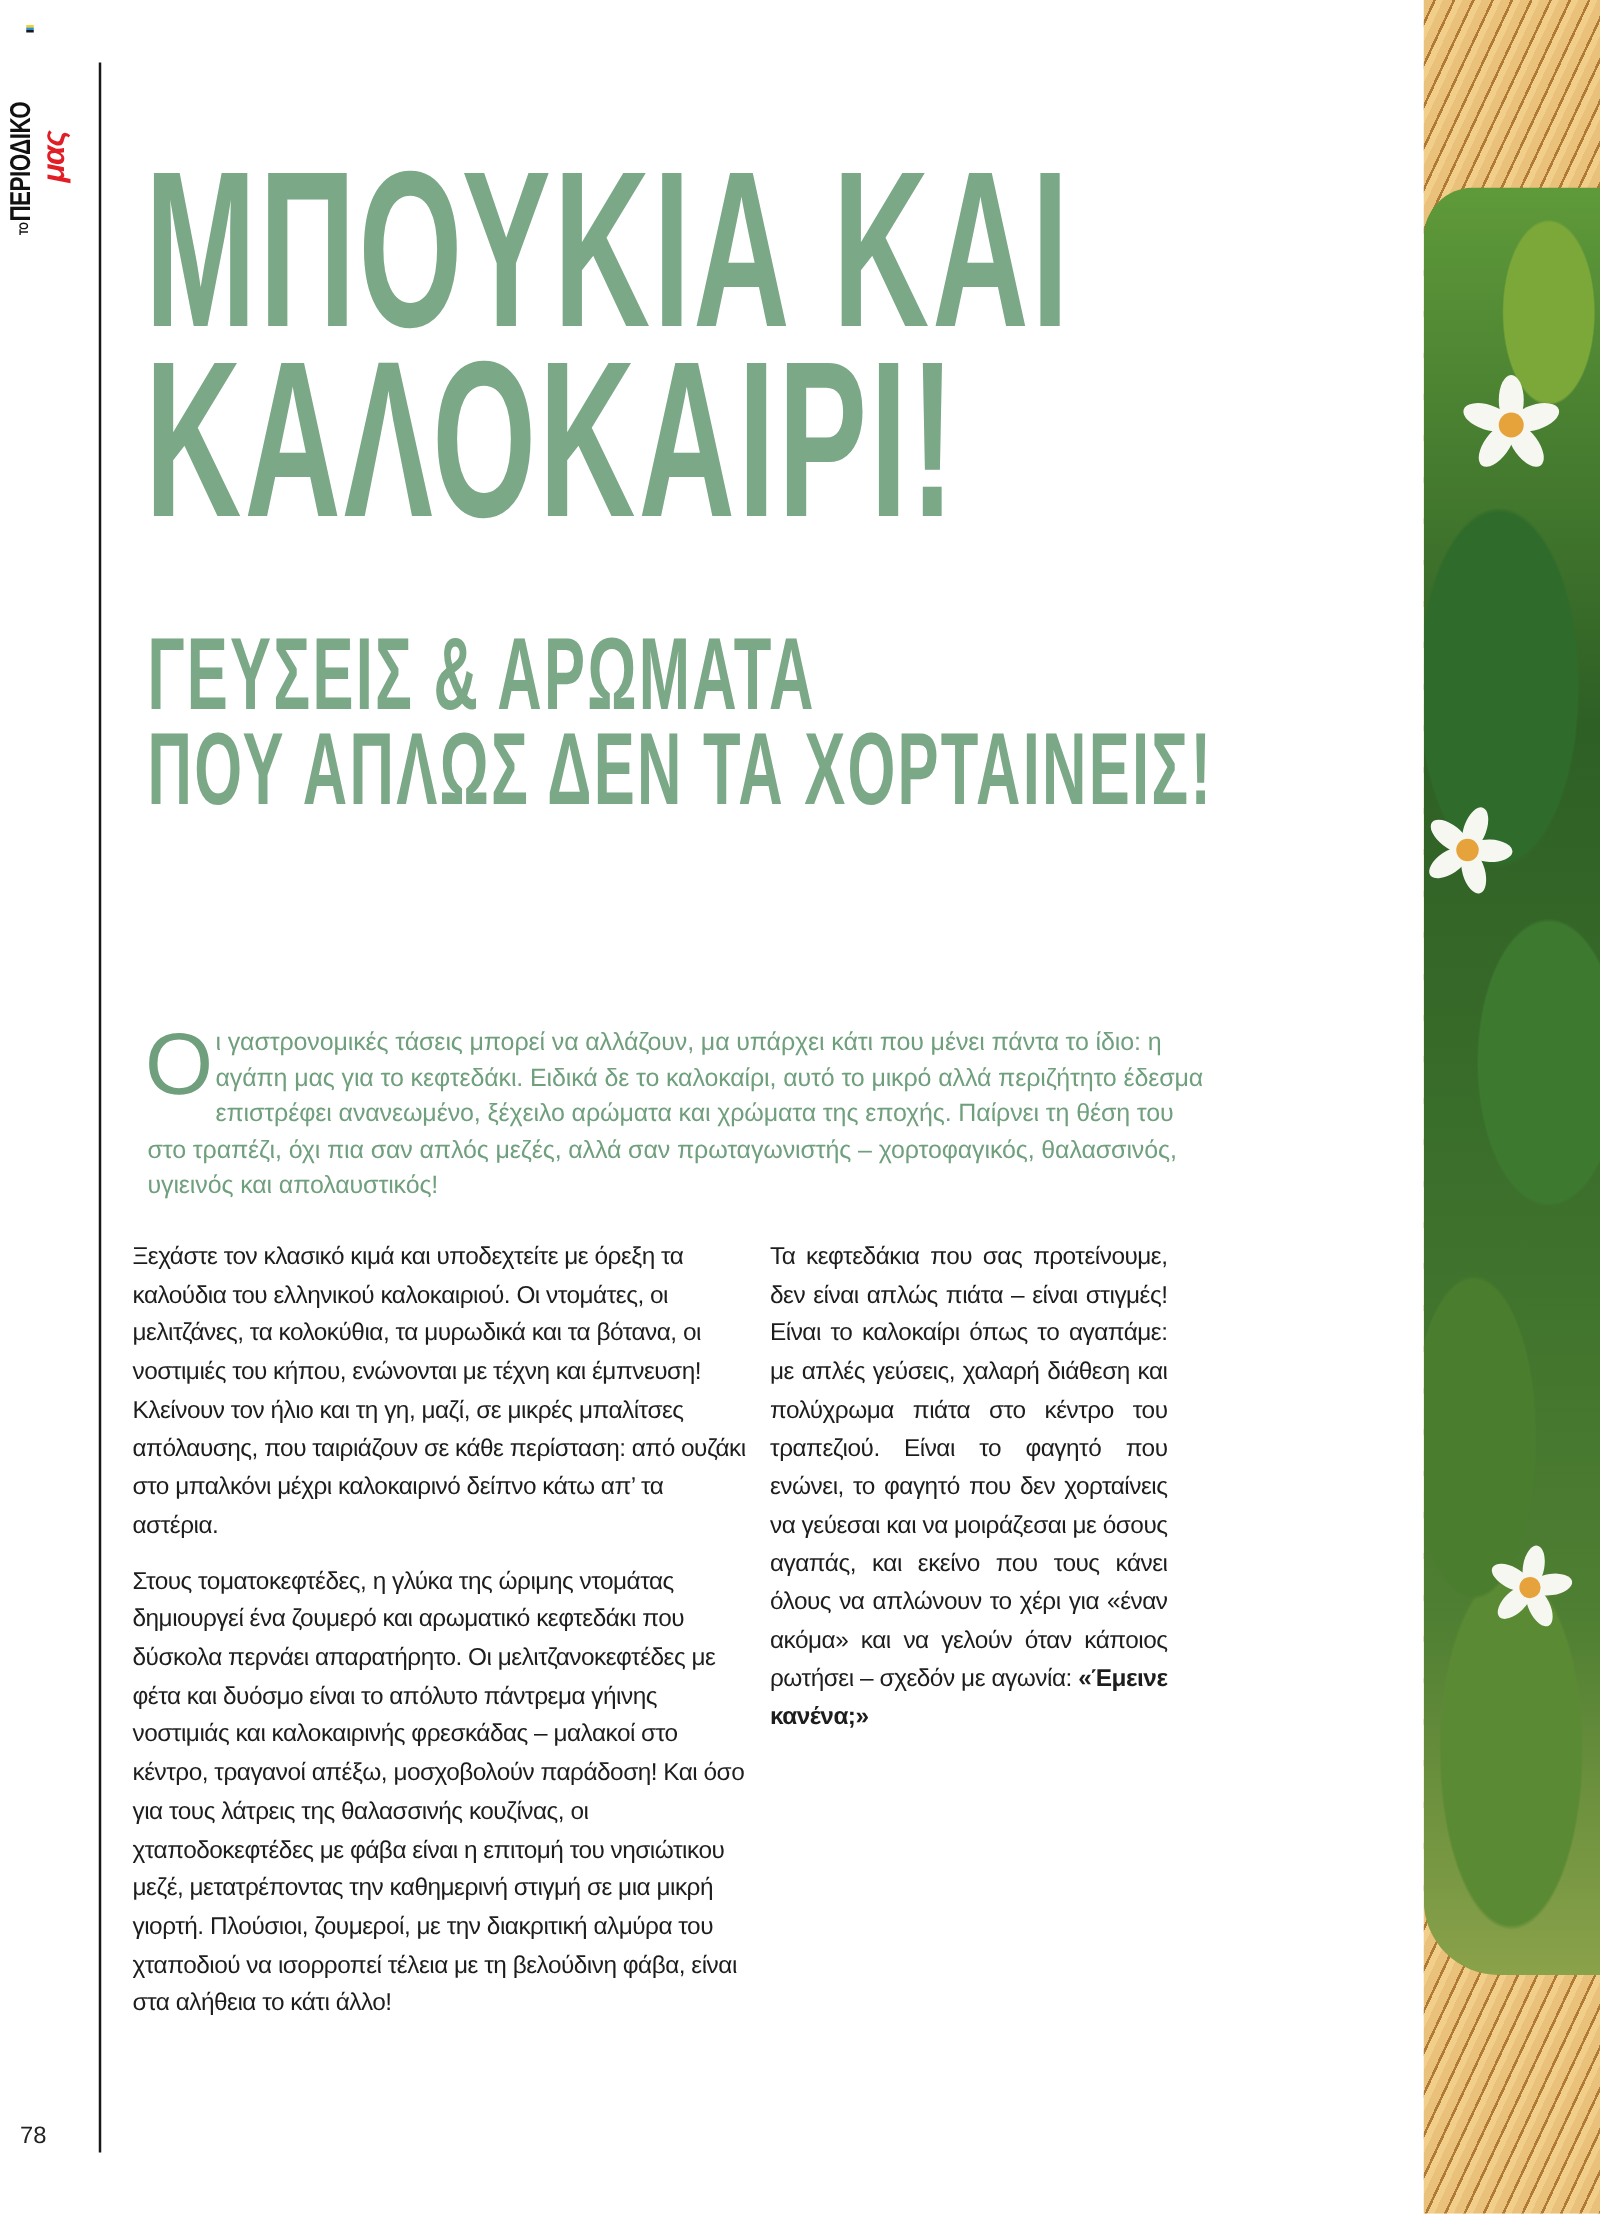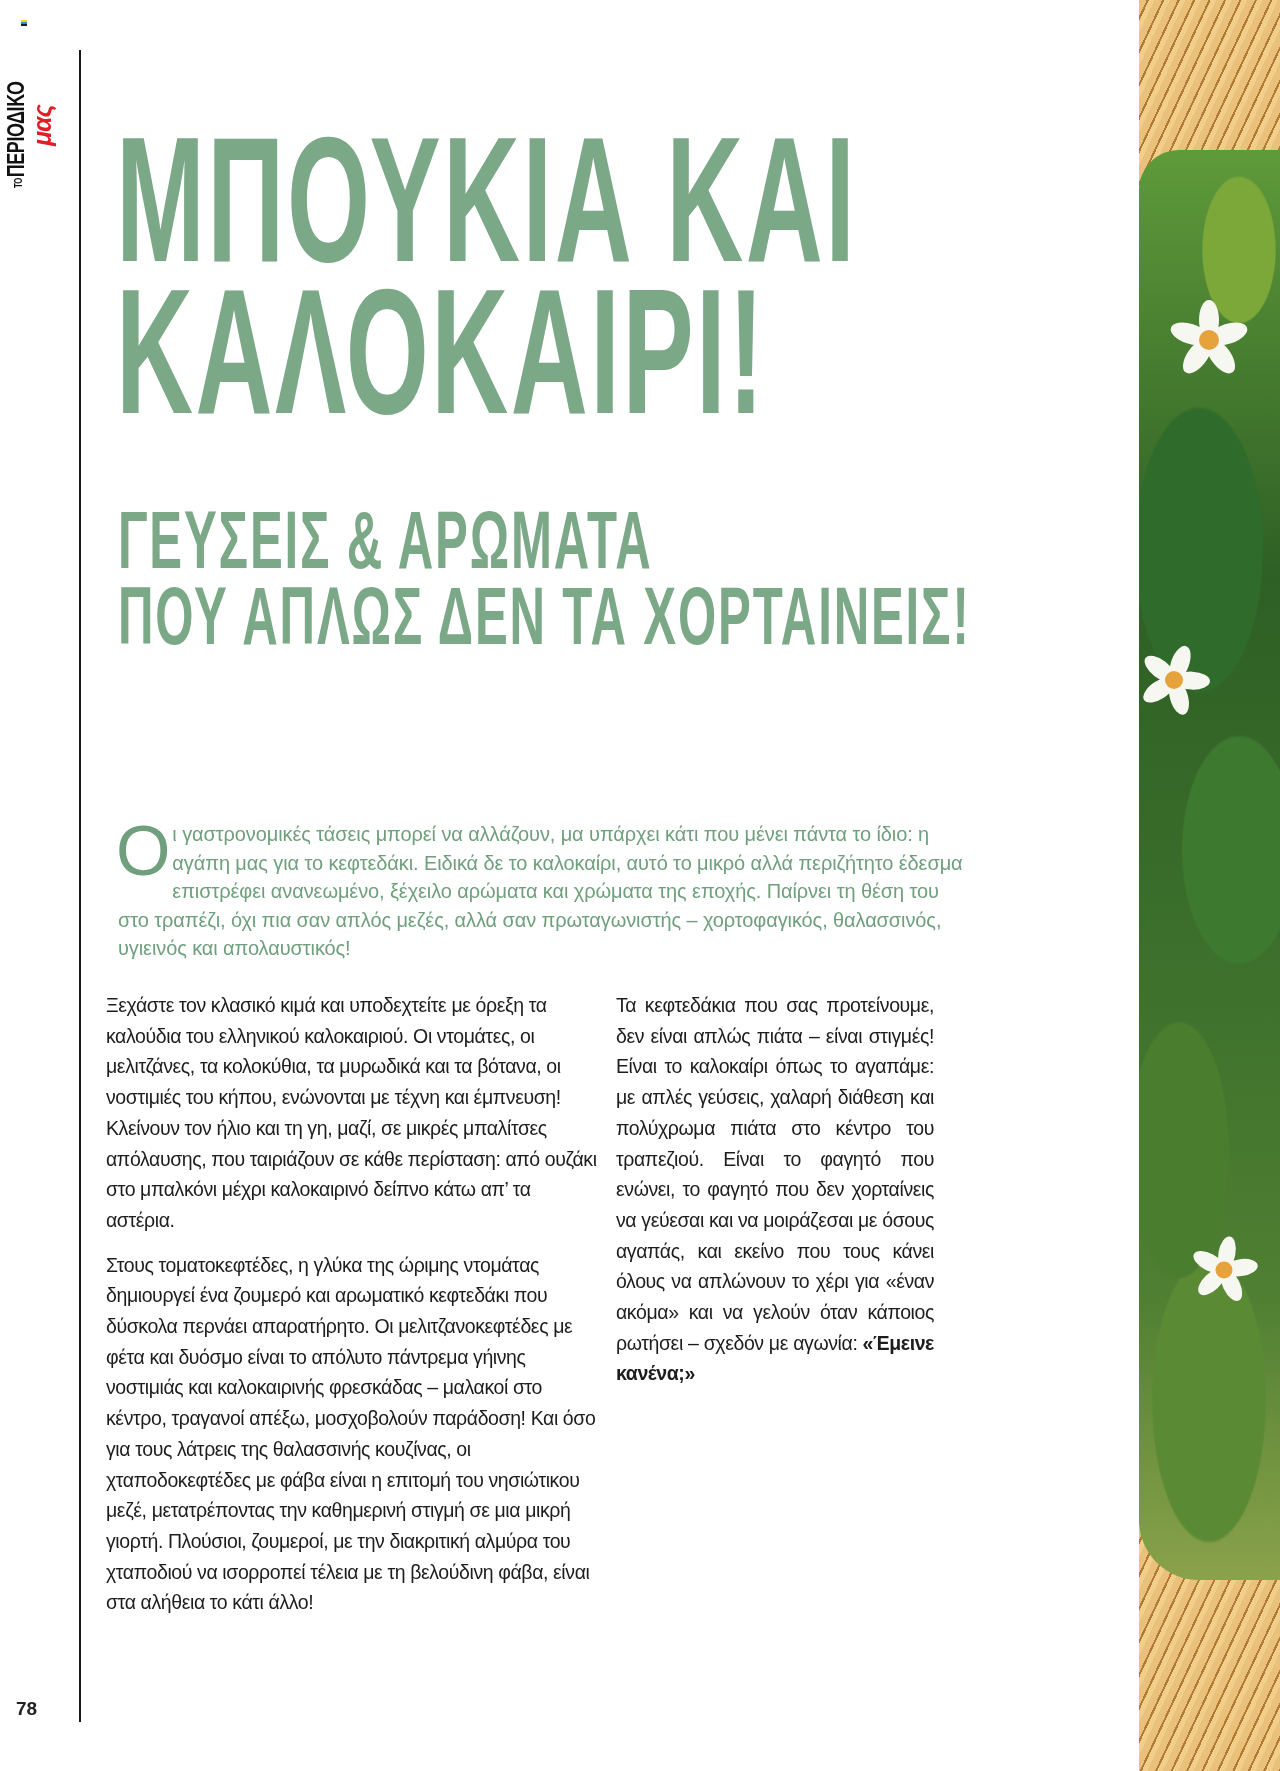--- a/index.html
+++ b/index.html
@@ -25,21 +25,21 @@
   }
   .masthead .line1 small { font-size: 10px; vertical-align: 2px; margin-right: 1px; }
   .masthead .line2 {
     font-family: "Liberation Sans", sans-serif; font-weight: 900;
     font-size: 25px; line-height: 22px; color: #e11d26; font-style: italic;
     padding-left: 42px; letter-spacing: -1px;
   }
 
   .rule { position: absolute; left: 79px; top: 50px; width: 2px; height: 1672px; background: #1a1a1a; }
 
-  .page-number { position: absolute; left: 16px; top: 1698px; font-size: 19px; color: #222; font-weight: bold; }
+  .page-number { position: absolute; left: 16px; top: 1698px; font-size: 19px; color: #222; }
 
   .headline {
     position: absolute; left: 116px; top: 124px;
     color: #7ba887; font-family: "Liberation Sans", sans-serif; font-weight: 700;
     font-size: 178px; line-height: 152px; letter-spacing: 4px;
     transform: scaleX(0.6); transform-origin: left top; white-space: nowrap;
   }
   .subhead {
     position: absolute; left: 118px; top: 502px;
     color: #7ba887; font-weight: 700; font-family: "Liberation Sans", sans-serif;

